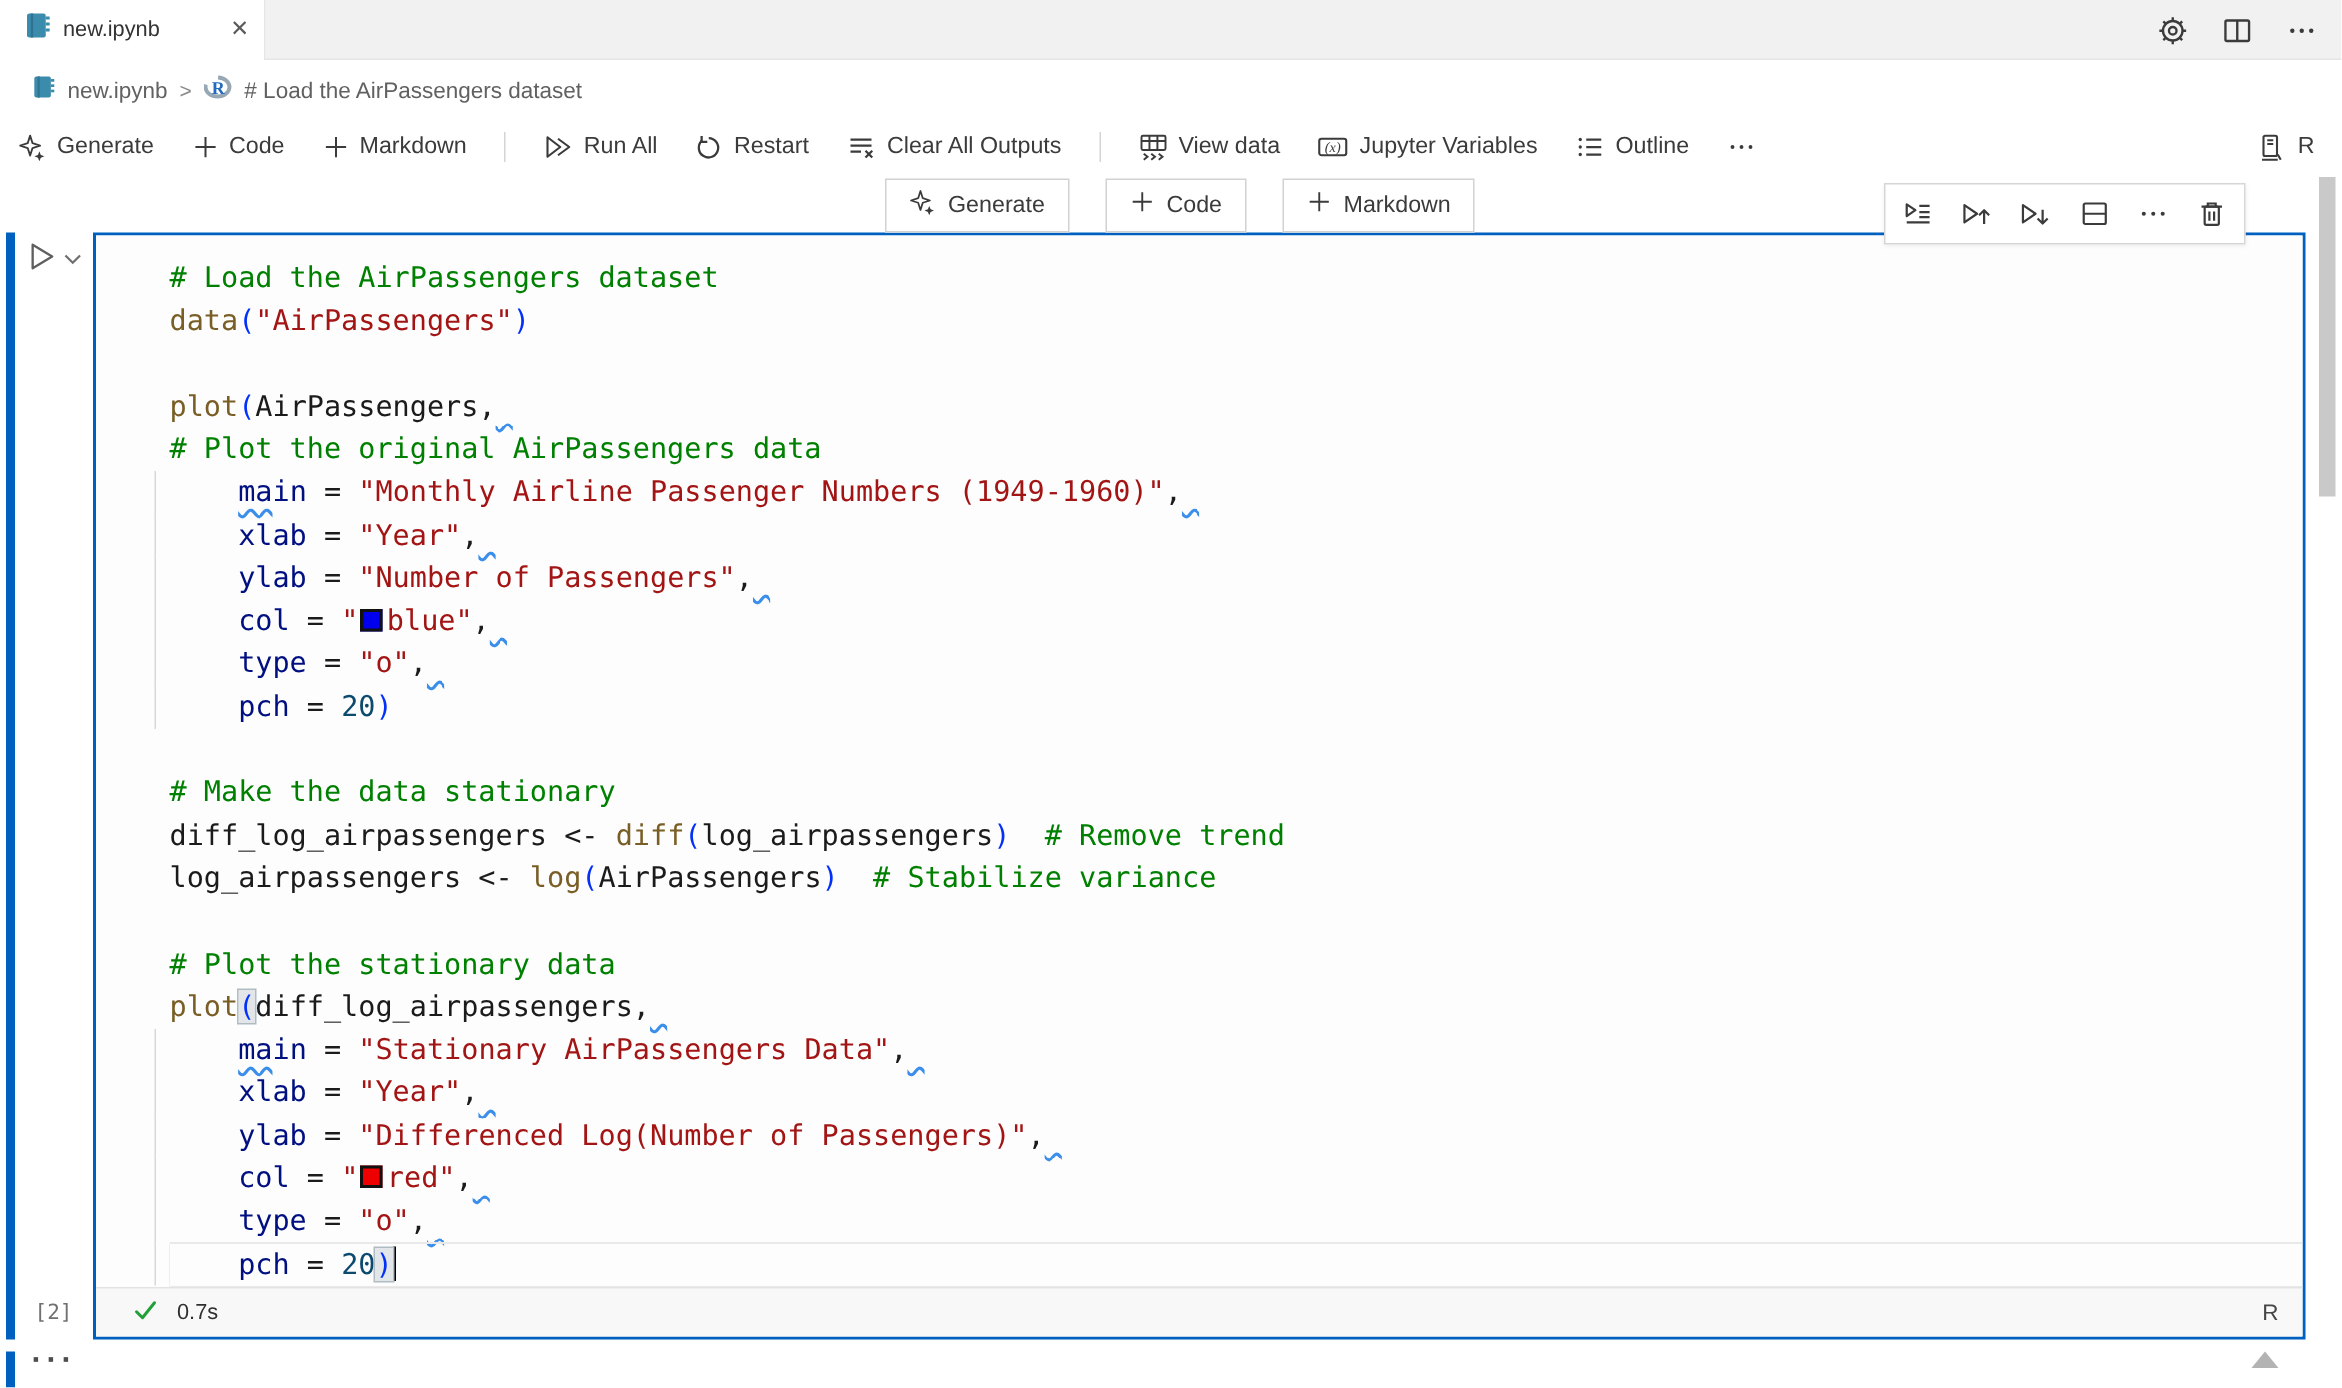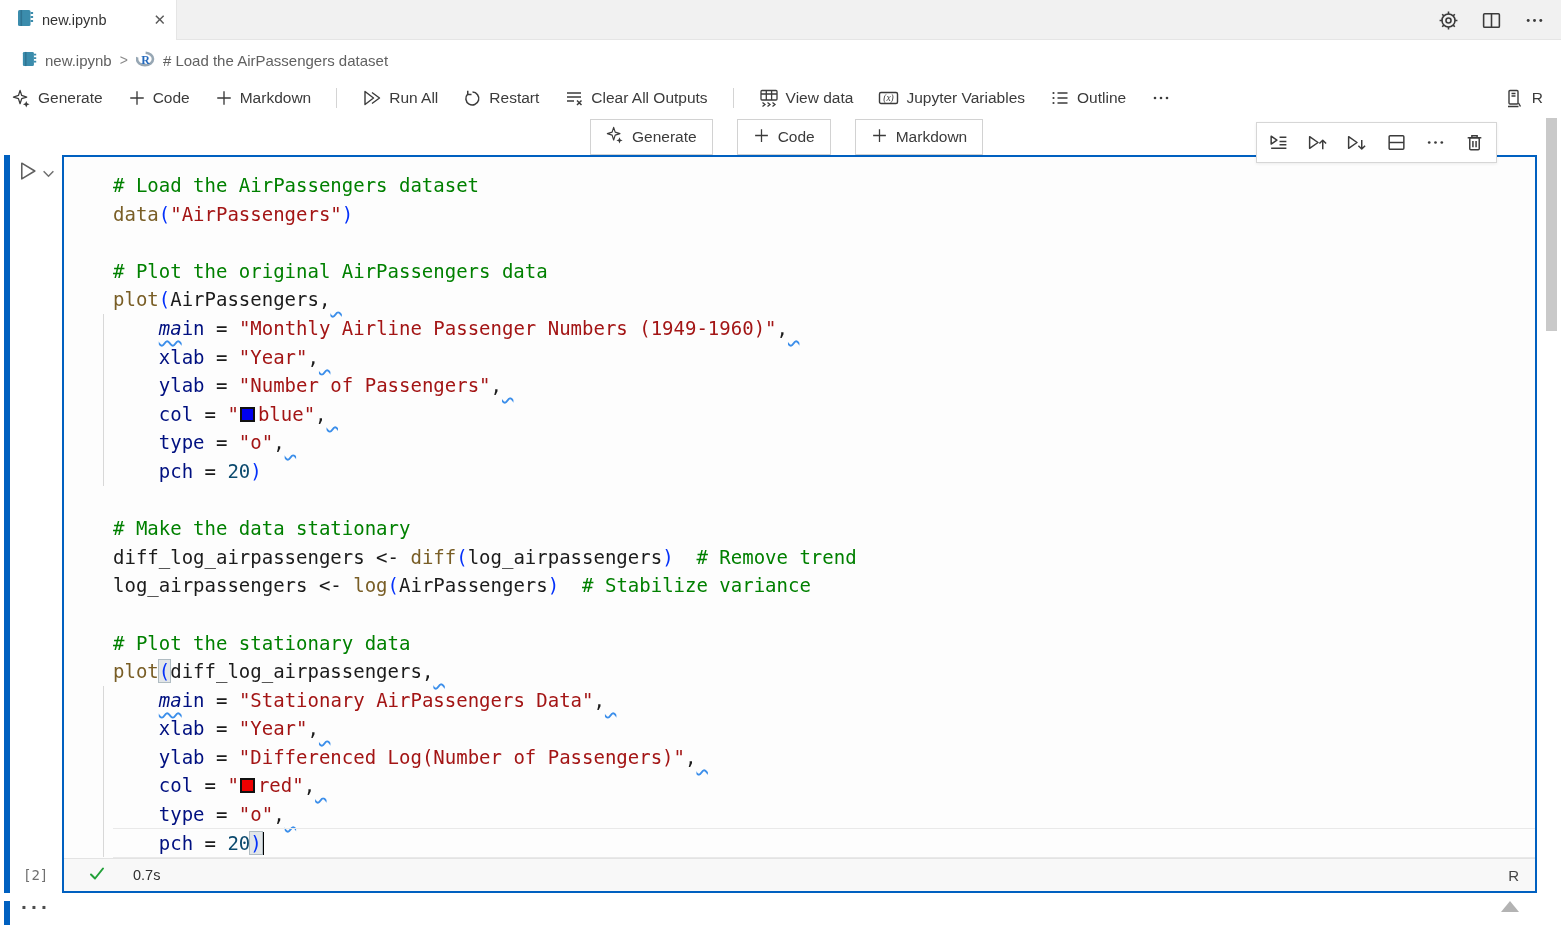--- a/index.html
+++ b/index.html
@@ -58,29 +58,29 @@
   .code-area { position:absolute; left:0; top:0; right:0; bottom:33px; overflow:hidden;
     padding:14px 0 0 49px; background:#fdfdfd; }
   .code-line { position:relative; height:28.6px; line-height:28.6px; white-space:pre;
     font-family:"DejaVu Sans Mono", monospace; font-size:19px; }
   .code-line.guide::before { content:""; position:absolute; left:-10px; top:0; bottom:0;
     border-left:1px solid #d8d8d8; }
   .code-line.current { box-shadow:0 -1px 0 #e9e9e9, 0 1px 0 #e9e9e9; }
   .tk-cm { color:#008000; } .tk-fn { color:#795E26; } .tk-st { color:#A31515; }
   .tk-pr { color:#001080; } .tk-nu { color:#0c4a6e; } .tk-pl { color:#1b1b1b; }
   .tk-br { color:#0431fa; }
-  .tk-u { text-decoration:underline wavy #3b8eea; text-decoration-thickness:1.5px; text-underline-offset:5px;font-style:italic; }
+  .tk-u { text-decoration:underline wavy #3b8eea; text-decoration-thickness:1.5px; text-underline-offset:5px; }
   .tk-hl { background:#e2e6e8; outline:1px solid #b0bcc2; }
   .swatch { display:inline-block; width:15px; height:15px; border:2px solid #111;
     vertical-align:-1px; margin:0 3px 0 1px; }
   .caret { display:inline-block; width:2.5px; height:23px; background:#000; vertical-align:-5px; }
 
   
   .cell-status { position:absolute; left:0; right:0; bottom:0; height:33px; background:#f8f8f8;
-    border-top:1px solid #e3e3e3; display:flex; align-items:center; padding:0 16px 0 24px; gap:27px;
+    border-top:1px solid #e3e3e3; display:flex; align-items:center; padding:0 16px 0 24px; gap:12px;
     font-size:14.5px; color:#2f2f2f; }
   .status-lang { margin-left:auto; font-size:15px; color:#454545; }
 
   
   .collapsed-dots { position:absolute; left:21px; top:895px; font-size:21px; color:#4d4d4d;
     letter-spacing:3px; font-weight:bold; }
   .up-indicator { position:absolute; left:1501px; top:901px; width:0; height:0;
     border-left:9px solid transparent; border-right:9px solid transparent; border-bottom:11px solid #b3b3b3; }
   .scrollbar-thumb { position:absolute; left:1546px; top:118px; width:11px; height:213px; background:#c9c9c9; }
 
@@ -338,22 +338,22 @@
       <path d="M1.5 2 L6 6.5 L10.5 2"></path>
     </svg>
   </span>
 
   <div class="cell">
     <div class="code-area">
       <div>
           <div class="code-line"><span class="tk-cm"># Load the AirPassengers dataset</span></div>
           <div class="code-line"><span class="tk-fn">data</span><span class="tk-br">(</span><span class="tk-st">"AirPassengers"</span><span class="tk-br">)</span></div>
           <div class="code-line">&nbsp;</div>
+          <div class="code-line"><span class="tk-fn">plot</span><span class="tk-br">(</span><span class="tk-pl">AirPassengers</span><span class="tk-pl">,</span><span class="tk-pl tk-u"> </span></div>
           <div class="code-line"><span class="tk-cm"># Plot the original AirPassengers data</span></div>
-          <div class="code-line"><span class="tk-fn">plot</span><span class="tk-br">(</span><span class="tk-pl">AirPassengers</span><span class="tk-pl">,</span><span class="tk-pl tk-u"> </span></div>
           <div class="code-line guide"><span class="tk-pl">    </span><span class="tk-pr tk-u">ma</span><span class="tk-pr">in</span><span class="tk-pl"> = </span><span class="tk-st">"Monthly Airline Passenger Numbers (1949-1960)"</span><span class="tk-pl">,</span><span class="tk-pl tk-u"> </span></div>
           <div class="code-line guide"><span class="tk-pl">    </span><span class="tk-pr">xlab</span><span class="tk-pl"> = </span><span class="tk-st">"Year"</span><span class="tk-pl">,</span><span class="tk-pl tk-u"> </span></div>
           <div class="code-line guide"><span class="tk-pl">    </span><span class="tk-pr">ylab</span><span class="tk-pl"> = </span><span class="tk-st">"Number of Passengers"</span><span class="tk-pl">,</span><span class="tk-pl tk-u"> </span></div>
           <div class="code-line guide"><span class="tk-pl">    </span><span class="tk-pr">col</span><span class="tk-pl"> = </span><span class="tk-st">"</span><span class="swatch" style="background: rgb(0, 0, 238);"></span><span class="tk-st">blue"</span><span class="tk-pl">,</span><span class="tk-pl tk-u"> </span></div>
           <div class="code-line guide"><span class="tk-pl">    </span><span class="tk-pr">type</span><span class="tk-pl"> = </span><span class="tk-st">"o"</span><span class="tk-pl">,</span><span class="tk-pl tk-u"> </span></div>
           <div class="code-line guide"><span class="tk-pl">    </span><span class="tk-pr">pch</span><span class="tk-pl"> = </span><span class="tk-nu">20</span><span class="tk-br">)</span></div>
           <div class="code-line">&nbsp;</div>
           <div class="code-line"><span class="tk-cm"># Make the data stationary</span></div>
           <div class="code-line"><span class="tk-pl">diff_log_airpassengers </span><span class="tk-pl">&lt;- </span><span class="tk-fn">diff</span><span class="tk-br">(</span><span class="tk-pl">log_airpassengers</span><span class="tk-br">)</span><span class="tk-pl">  </span><span class="tk-cm"># Remove trend</span></div>
           <div class="code-line"><span class="tk-pl">log_airpassengers </span><span class="tk-pl">&lt;- </span><span class="tk-fn">log</span><span class="tk-br">(</span><span class="tk-pl">AirPassengers</span><span class="tk-br">)</span><span class="tk-pl">  </span><span class="tk-cm"># Stabilize variance</span></div>

